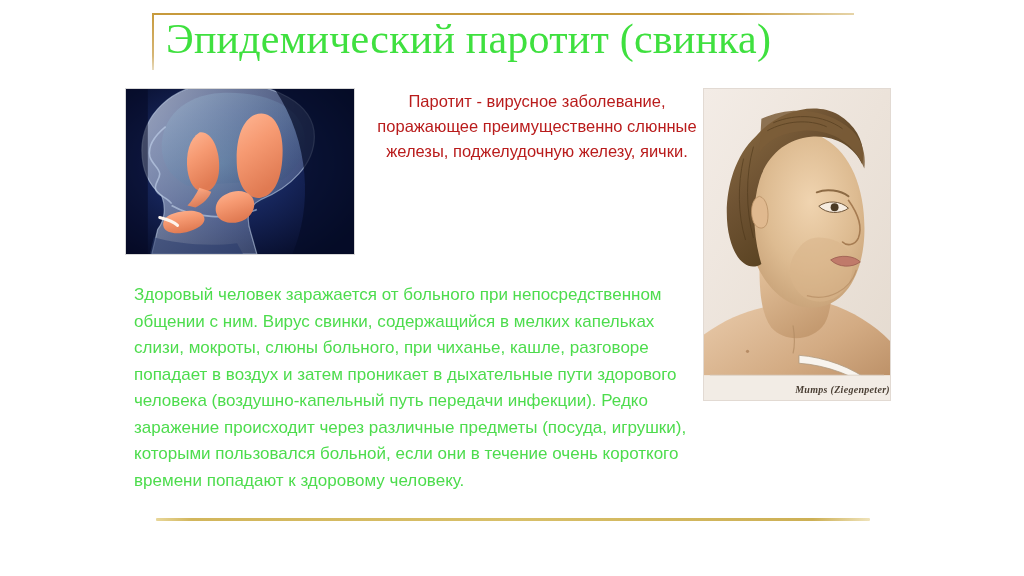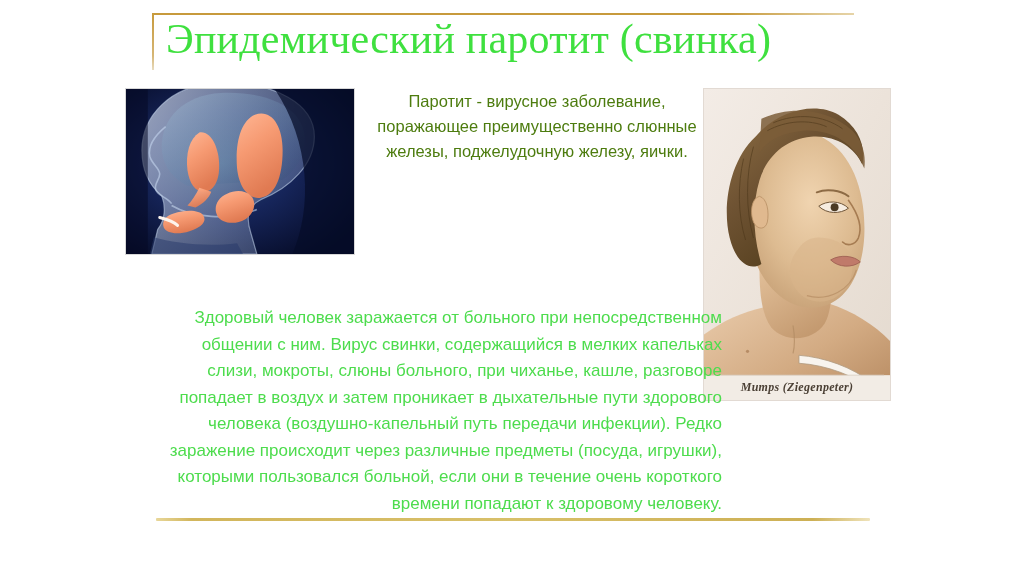--- a/index.html
+++ b/index.html
@@ -80,21 +80,21 @@
 
   
   .intro-text {
     position: absolute;
     left: 372px;
     top: 89px;
     width: 330px;
     text-align: center;
     font-size: 16.5px;
     line-height: 25px;
-    color: #4d7c0f;
+    color: #b91c1c;
   }
 
   
   .portrait-figure {
     position: absolute;
     left: 703px;
     top: 88px;
     width: 188px;
     height: 313px;
     overflow: hidden;
@@ -107,40 +107,39 @@
     inset: 0;
     width: 100%;
     height: 100%;
     display: block;
   }
   .portrait-caption {
     position: absolute;
     left: 0;
     right: 0;
     bottom: 5px;
-    text-align: center;
+    text-align: right;
     font-family: "Liberation Serif", serif;
     font-style: italic;
     font-weight: bold;
-    font-size: 12px;
+    font-size: 10px;
     color: #4a3f34;
     letter-spacing: 0.3px;
   }
 
   
   .body-text {
     position: absolute;
     left: 134px;
-    top: 305px;
+    top: 282px;
     width: 565px;
     font-size: 17px;
     line-height: 26.5px;
     color: #4ddc4d;
-    text-align: right;
-    margin-left: 23px;
+    text-align: left;
   }
 
   
   .bottom-rule {
     position: absolute;
     left: 156px;
     top: 518px;
     width: 714px;
     height: 3px;
     background: linear-gradient(to right, #e8d79a 0%, #d2b65c 5%, #d8c06a 50%, #cdb055 92%, #efe3bb 100%);

